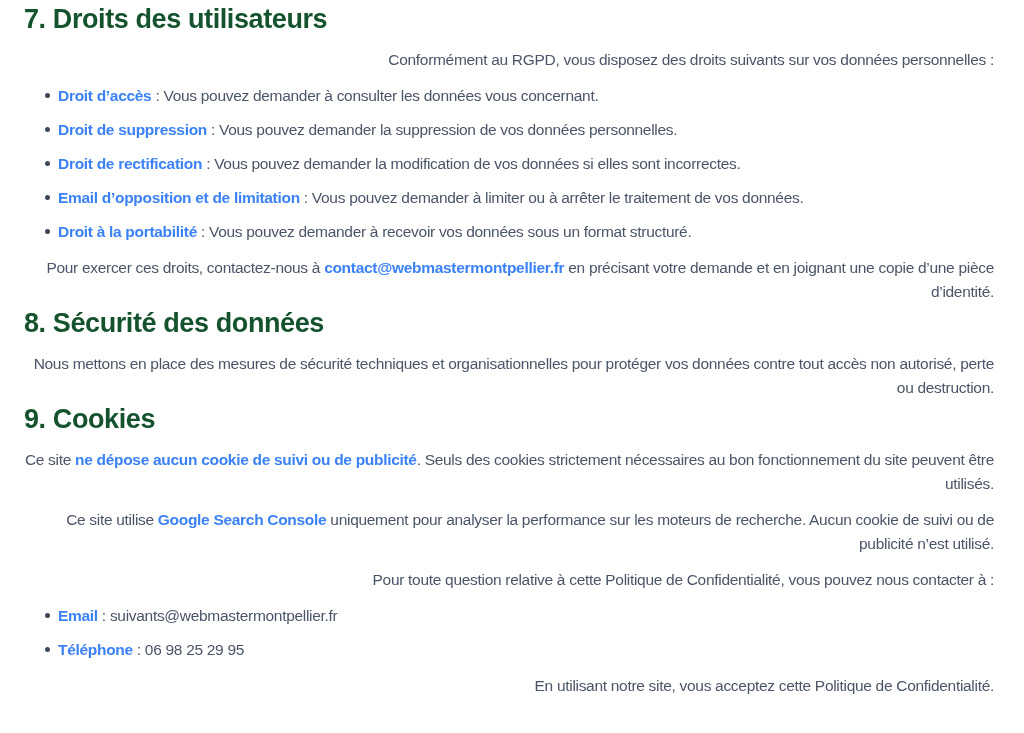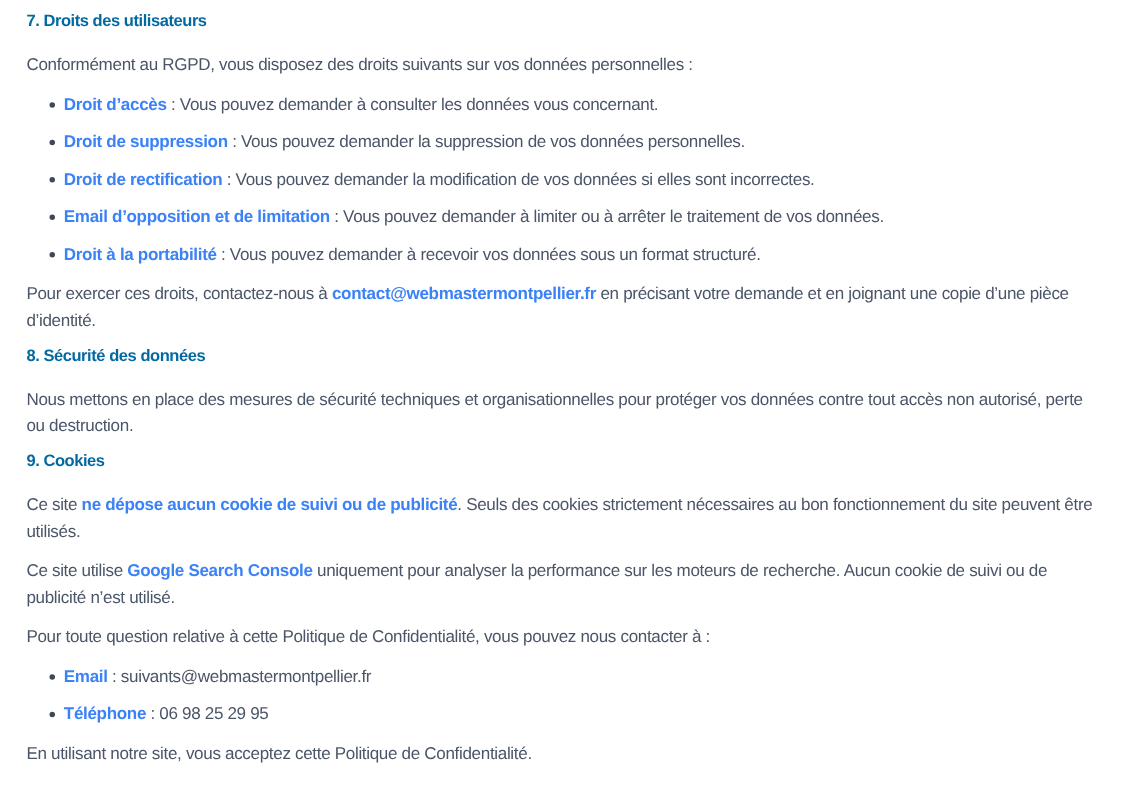--- a/index.html
+++ b/index.html
@@ -9,28 +9,28 @@
     min-height: 733px;
     background: #ffffff;
     font-family: "Liberation Sans", "DejaVu Sans", sans-serif;
     font-size: 15.5px;
     color: #4b5568;
     letter-spacing: -0.3px;
     -webkit-font-smoothing: antialiased;
   }
   main { padding: 12px 30px 0 24px; }
   h2 {
-    font-size: 15px;
+    font-size: 27px;
     line-height: 29px;
     font-weight: bold;
-    color: #0369a1;
+    color: #14532d;
     letter-spacing: -0.4px;
     margin: -7px 0 14px 0;
   }
-  p { margin: 0 0 12px 0; line-height: 24px; }
+  p { margin: 0 0 12px 0; line-height: 24px; text-align: right; }
   strong { font-weight: bold; color: #3b82f6; }
   ul { list-style: none; margin: 0 0 12px 0; padding: 0; }
   li { position: relative; padding-left: 34px; line-height: 24px; margin-bottom: 10px; }
   li::before {
     content: "";
     position: absolute;
     left: 21px;
     top: 9px;
     width: 5px;
     height: 5px;

